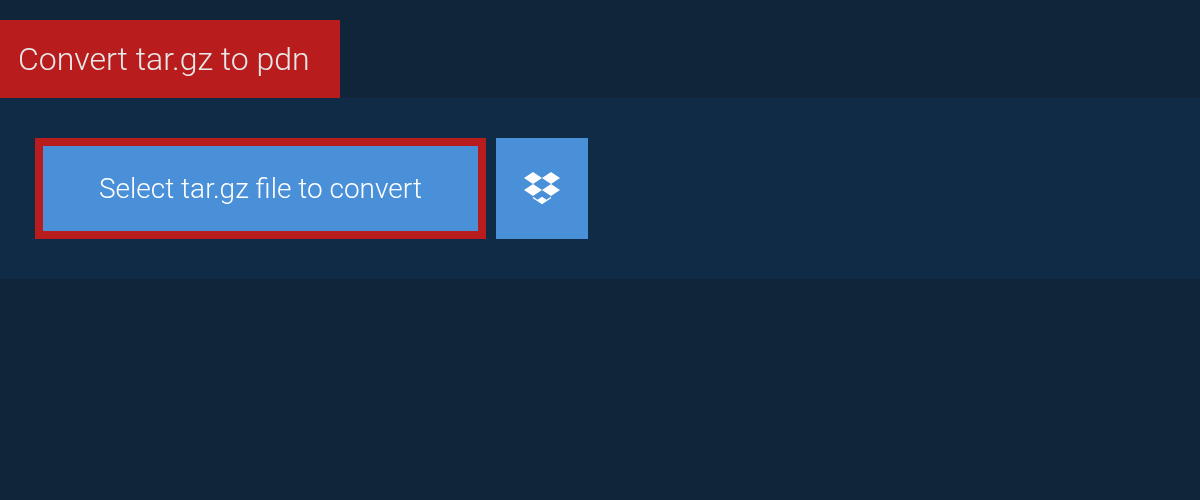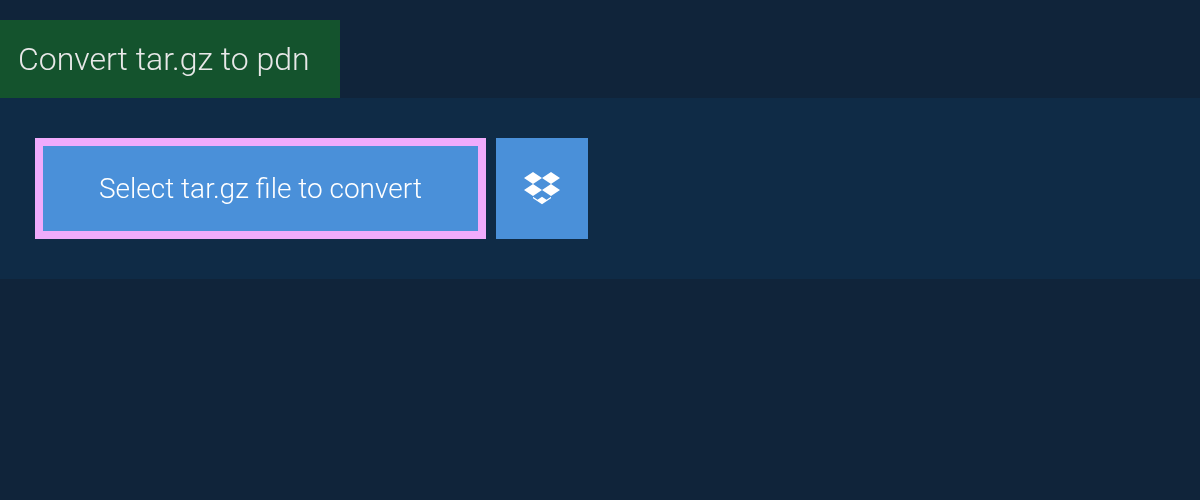--- a/index.html
+++ b/index.html
@@ -20,38 +20,38 @@
     }
     .top-bar {
       height: 20px;
       background: #10243a;
     }
     .tab-area {
       background: #10243a;
       display: flex;
     }
     .tab {
-      background: #14532d;
+      background: #b91c1c;
       color: #e8e8e8;
       font-size: 32px;
       font-weight: 300;
       padding: 20px 30px 20px 18px;
       display: inline-block;
     }
     .content-panel {
       background: #0f2b46;
       padding: 40px 35px;
     }
     .button-row {
       display: flex;
       gap: 10px;
     }
     .select-button {
       background: #4a90d9;
-      border: 8px solid #f0abfc;
+      border: 8px solid #b91c1c;
       color: #ffffff;
       font-size: 28px;
       font-weight: 300;
       padding: 26px 56px;
       cursor: pointer;
       display: flex;
       align-items: center;
       justify-content: center;
     }
     .dropbox-button {

